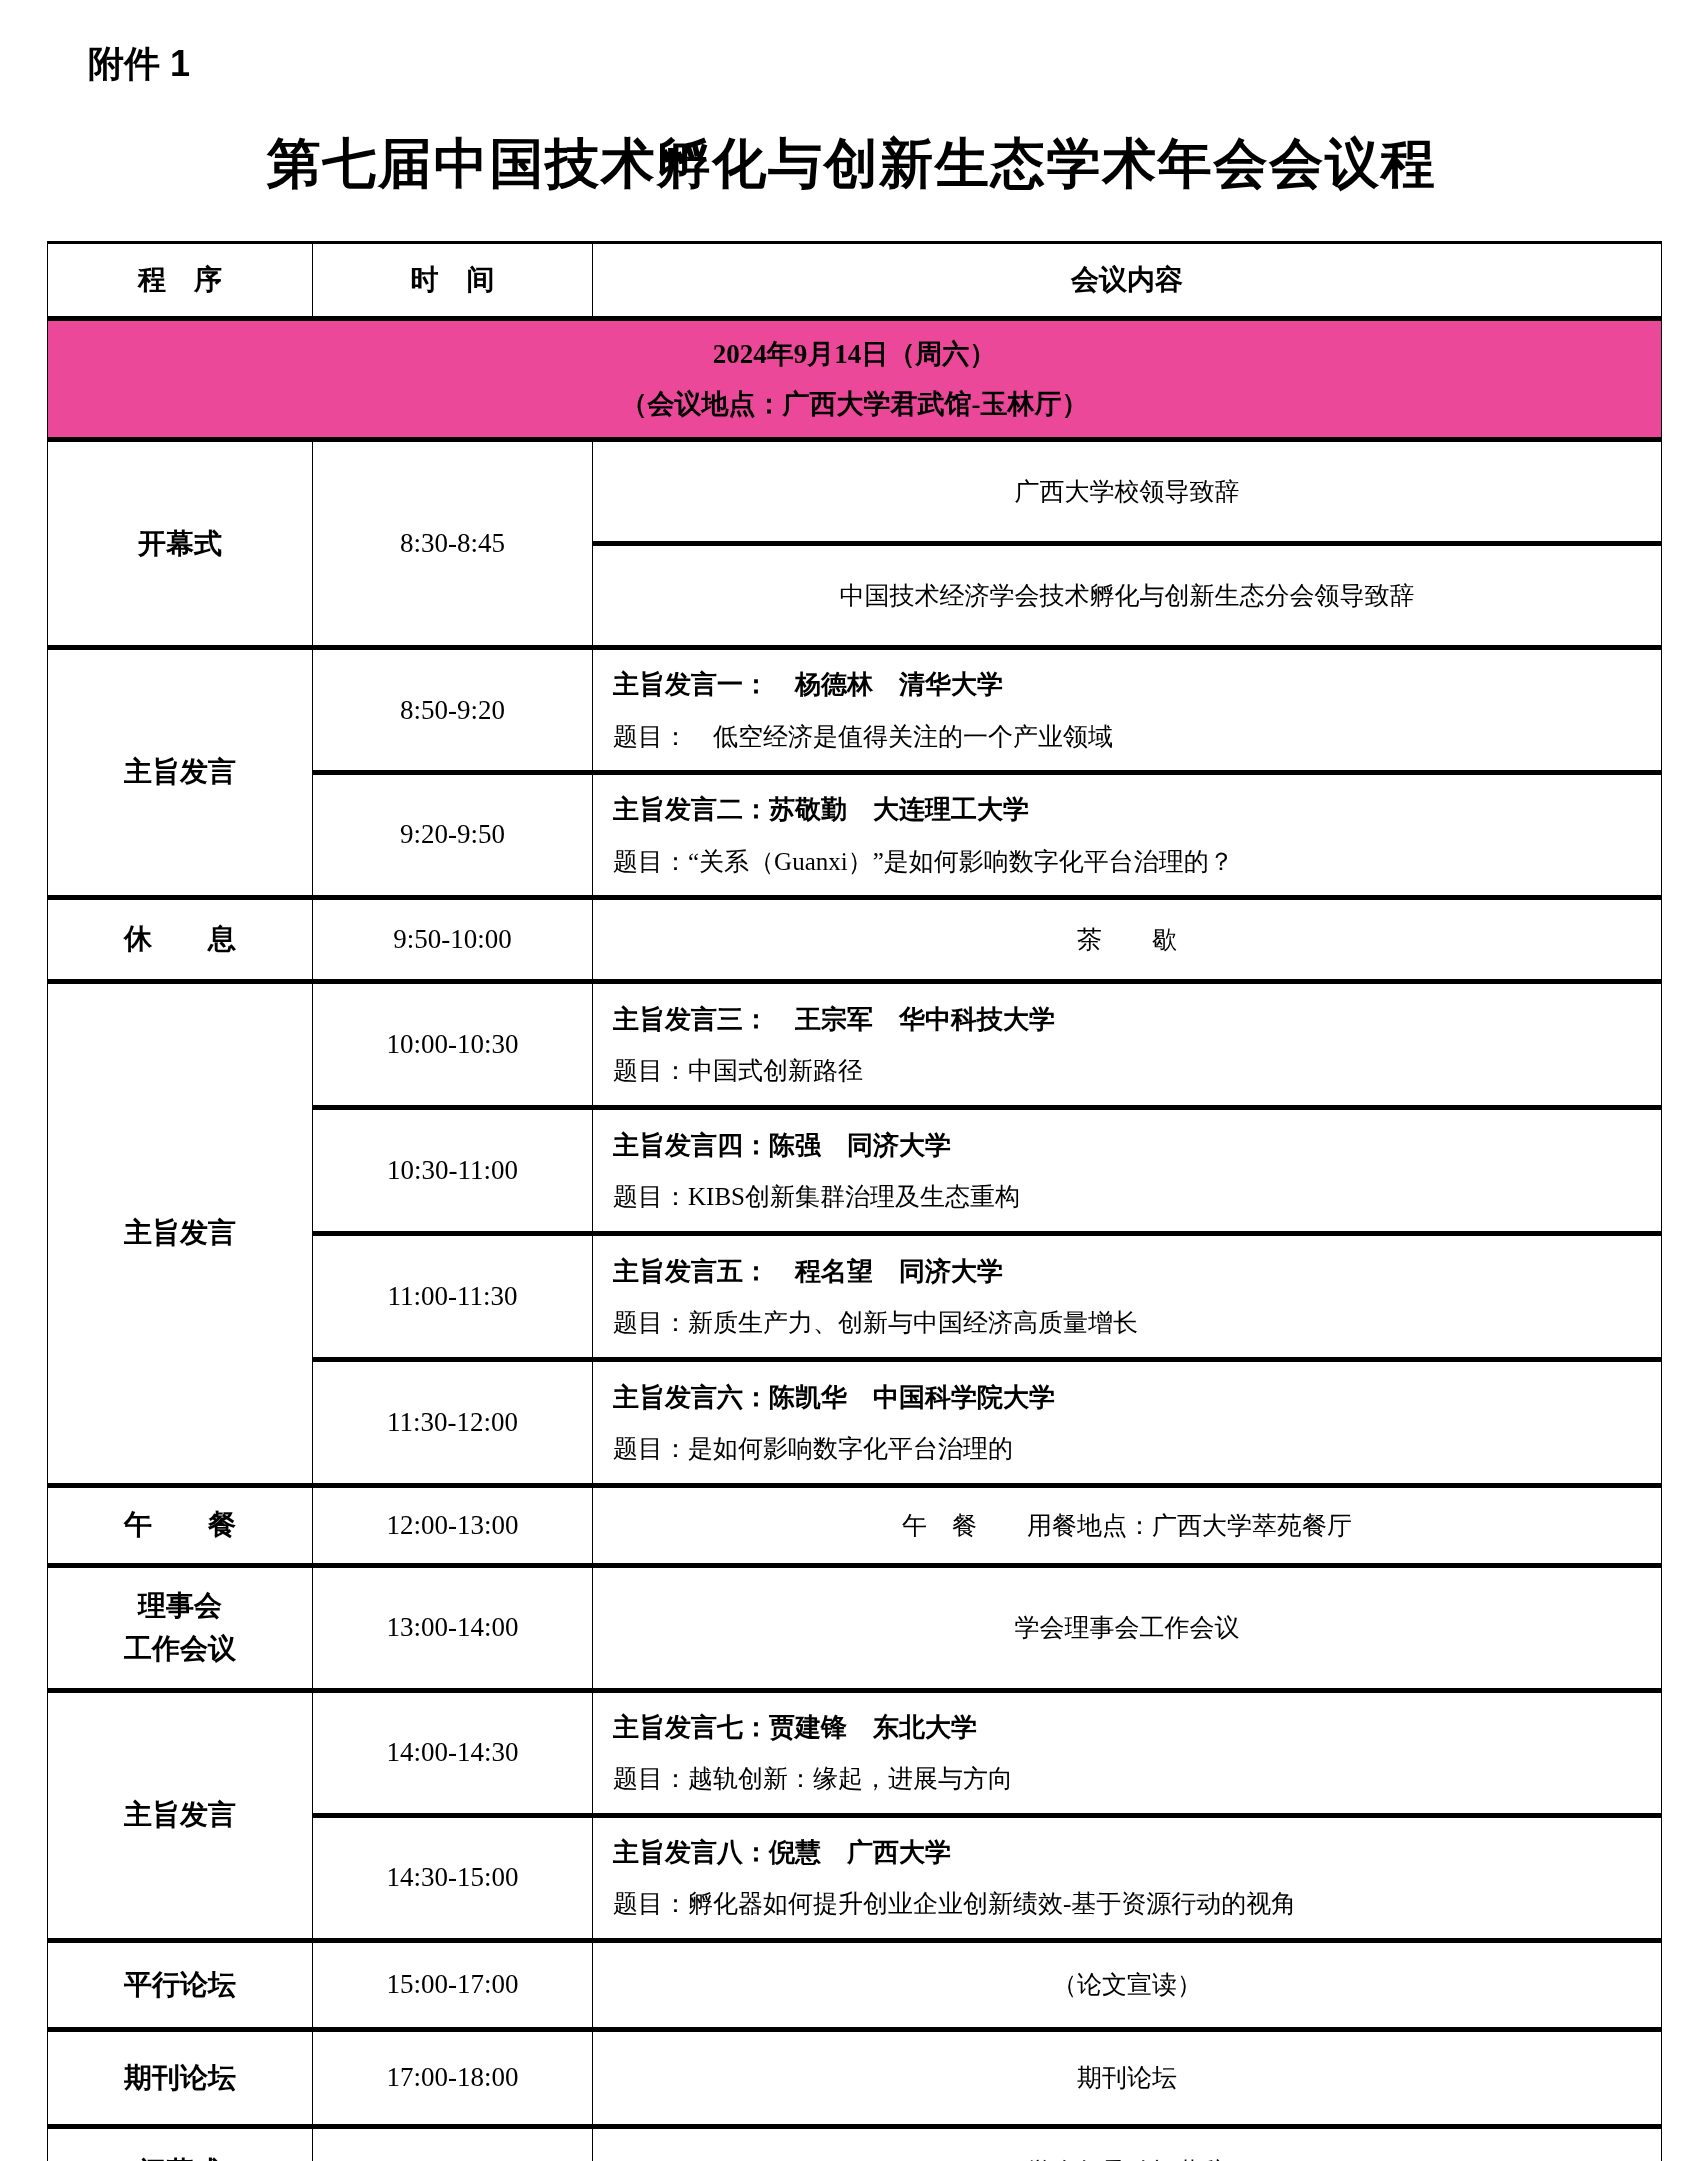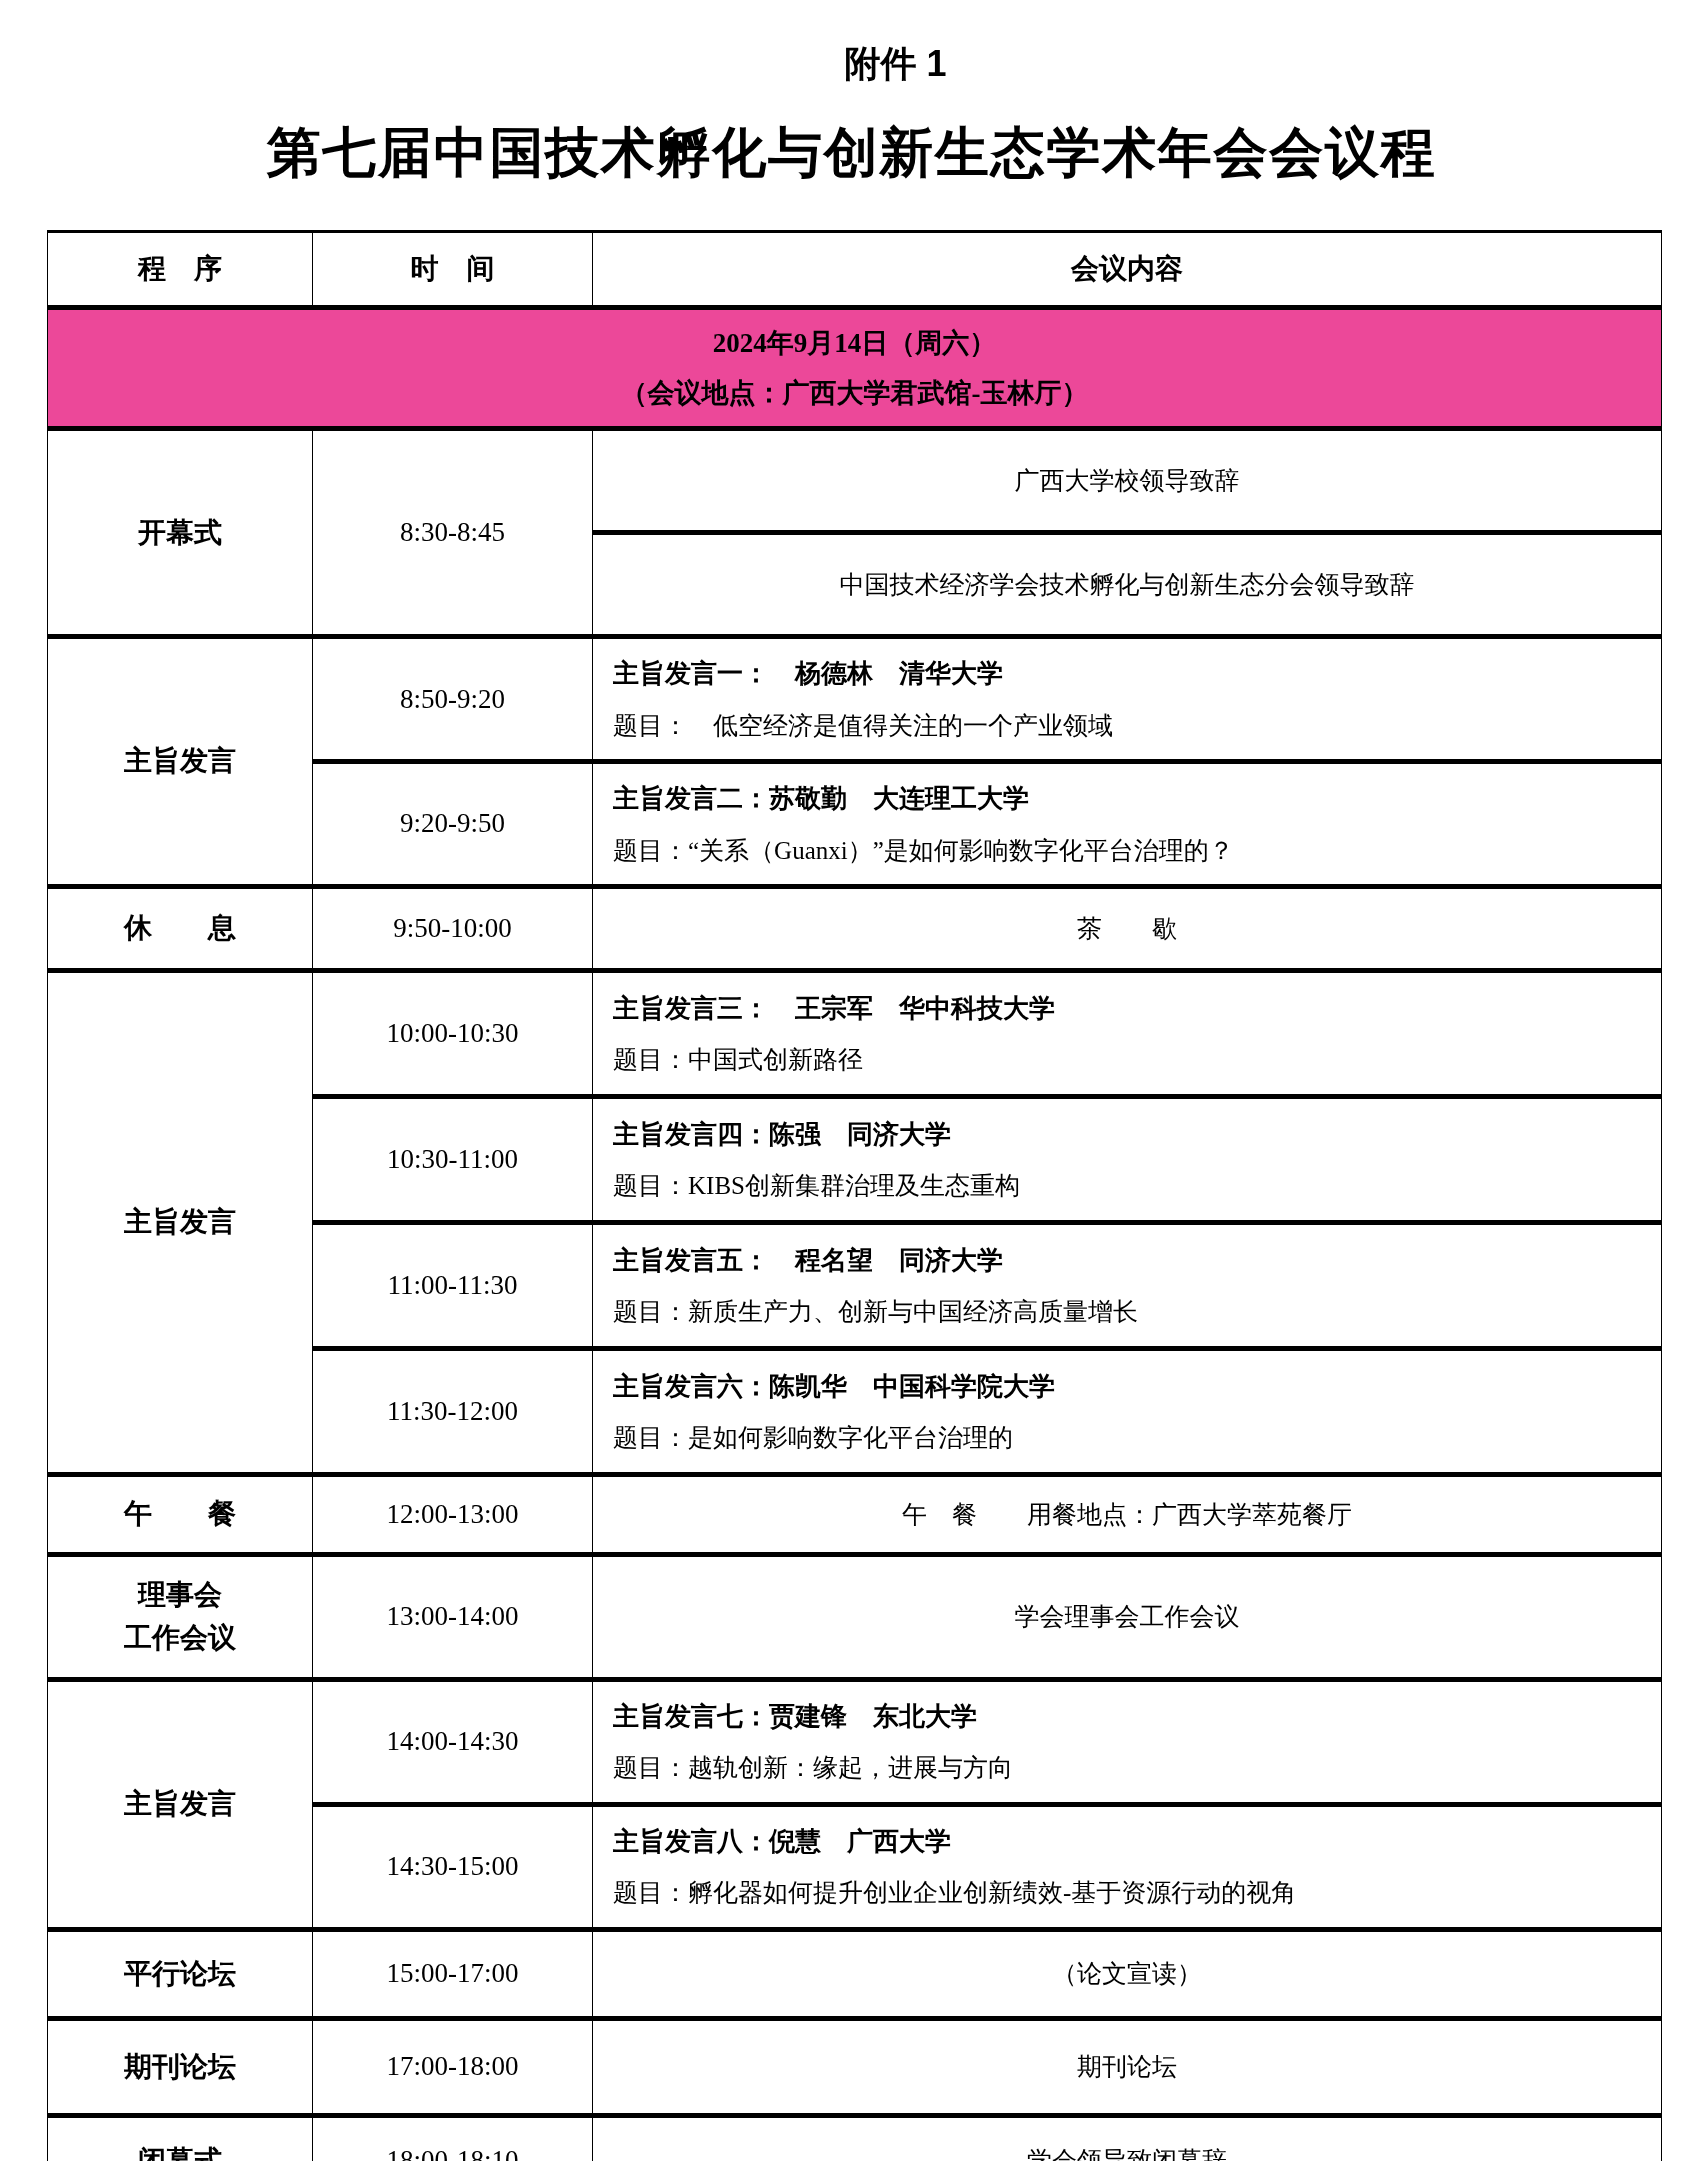--- a/index.html
+++ b/index.html
@@ -6,27 +6,26 @@
   body {
     width:1703px; height:2557px;
     color:#000;
     font-family:"Liberation Serif","DejaVu Serif",serif;
   }
   .attachment {
     font-family:"Liberation Sans","DejaVu Sans",sans-serif;
     font-weight:bold;
     font-size:36px;
     padding:40px 0 0 88px;
-    text-align:center;
   }
   .page-title {
     text-align:center;
     font-weight:bold;
     font-size:54px;
-    margin-top:28px;
+    margin-top:39px;
     letter-spacing:1.7px;
   }
   table.schedule {
     margin:40px 0 0 47px;
     width:1613px;
     table-layout:fixed;
     border-collapse:collapse;
   }
   col.c-program { width:265px; }
   col.c-time    { width:280px; }

